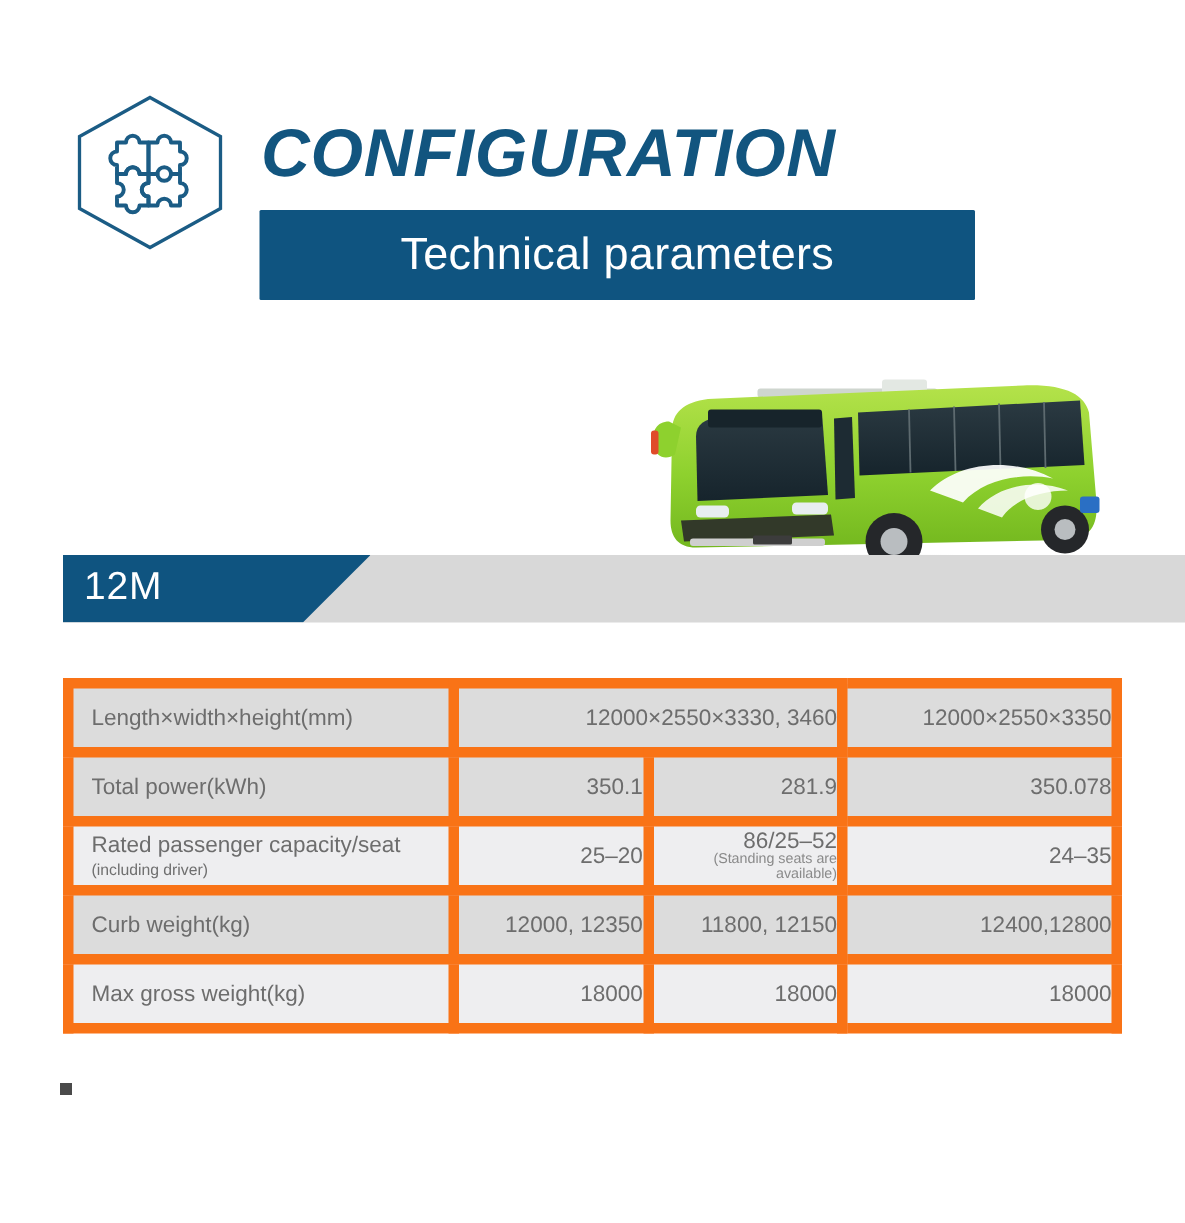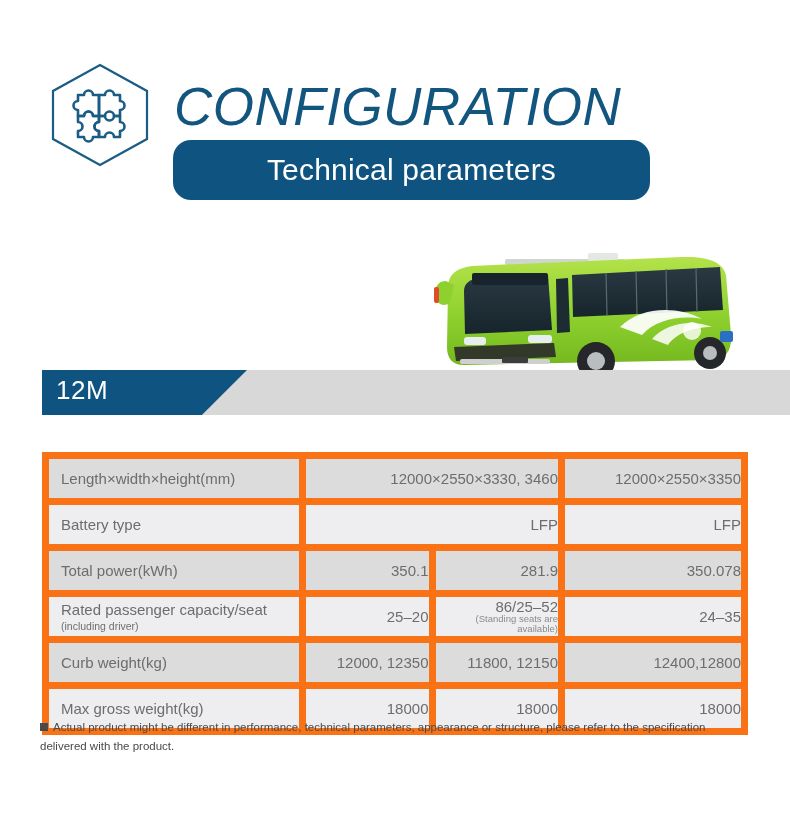--- a/index.html
+++ b/index.html
@@ -24,35 +24,35 @@
 
   #hex-icon {
     position: absolute;
     left: 48px; top: 62px;
     width: 104px; height: 106px;
   }
 
   #config-title {
     position: absolute;
     left: 174px; top: 76px;
-    font-size: 53px;
-    font-weight: normal;
+    font-size: 45px;
+    font-weight: bold;
     font-style: italic;
     letter-spacing: 0.5px;
     color: #12557f;
     font-family: "Liberation Sans", sans-serif;
     white-space: nowrap;
   }
 
   #tech-btn {
     position: absolute;
     left: 173px; top: 140px;
     width: 477px; height: 60px;
     background: #0f5480;
-    border-radius: 18px;
+    border-radius: 1px;
     box-sizing: border-box;
     display: flex;
     align-items: center;
     justify-content: center;
   }
   #tech-btn-label {
     color: #ffffff;
     font-size: 30px;
     letter-spacing: 0.2px;
     font-family: "Liberation Sans", sans-serif;
@@ -268,31 +268,20 @@
         <span class="cell-main">Length×width×height(mm)</span>
       </td>
       <td class="val-cell" colspan="2">
         <span class="cell-main">12000×2550×3330, 3460</span>
       </td>
       <td class="val-cell col-c">
         <span class="cell-main">12000×2550×3350</span>
       </td>
     </tr>
 
-    <tr class="even">
-      <td class="label-cell">
-        <span class="cell-main">Battery type</span>
-      </td>
-      <td class="val-cell" colspan="2">
-        <span class="cell-main">LFP</span>
-      </td>
-      <td class="val-cell col-c">
-        <span class="cell-main">LFP</span>
-      </td>
-    </tr>
 
     <tr class="odd">
       <td class="label-cell">
         <span class="cell-main">Total power(kWh)</span>
       </td>
       <td class="val-cell col-a">
         <span class="cell-main">350.1</span>
       </td>
       <td class="val-cell col-b">
         <span class="cell-main">281.9</span>
@@ -345,14 +334,14 @@
         <span class="cell-main">18000</span>
       </td>
       <td class="val-cell col-c">
         <span class="cell-main">18000</span>
       </td>
     </tr>
   </tbody>
 </table>
 
 <div id="footnote">
-  <span id="footnote-marker"></span><span id="footnote-text">Actual product might be different in performance, technical parameters, appearance or structure, please refer to the specification delivered with the product.</span>
+  <span id="footnote-marker"></span>
 </div>
 
 </body></html>

